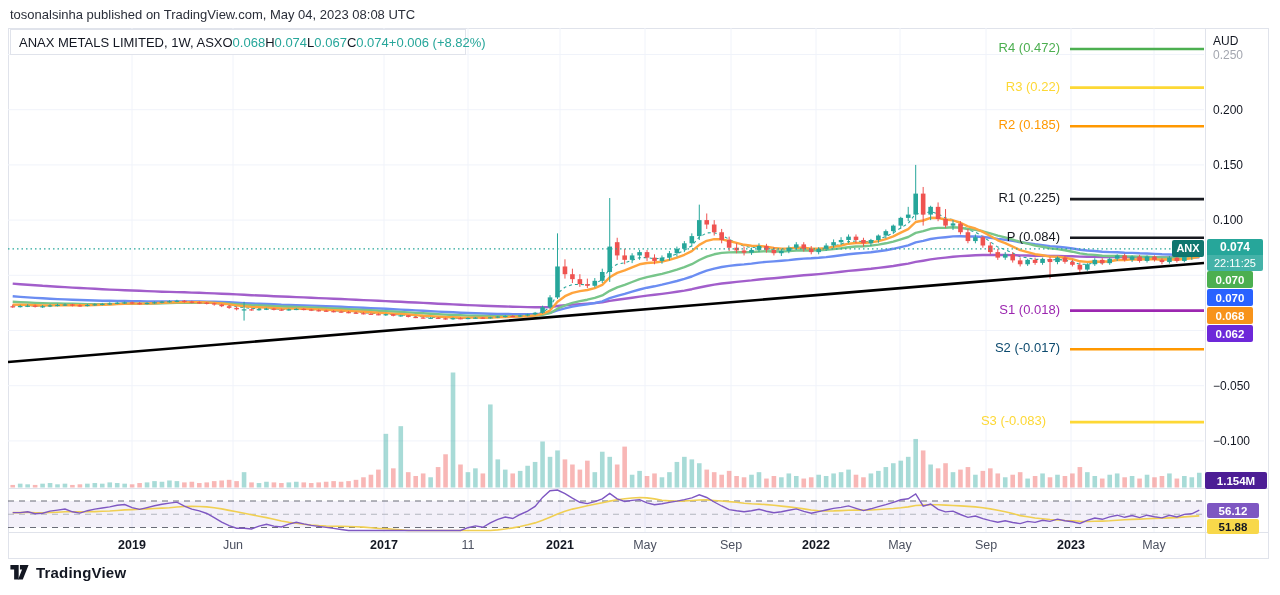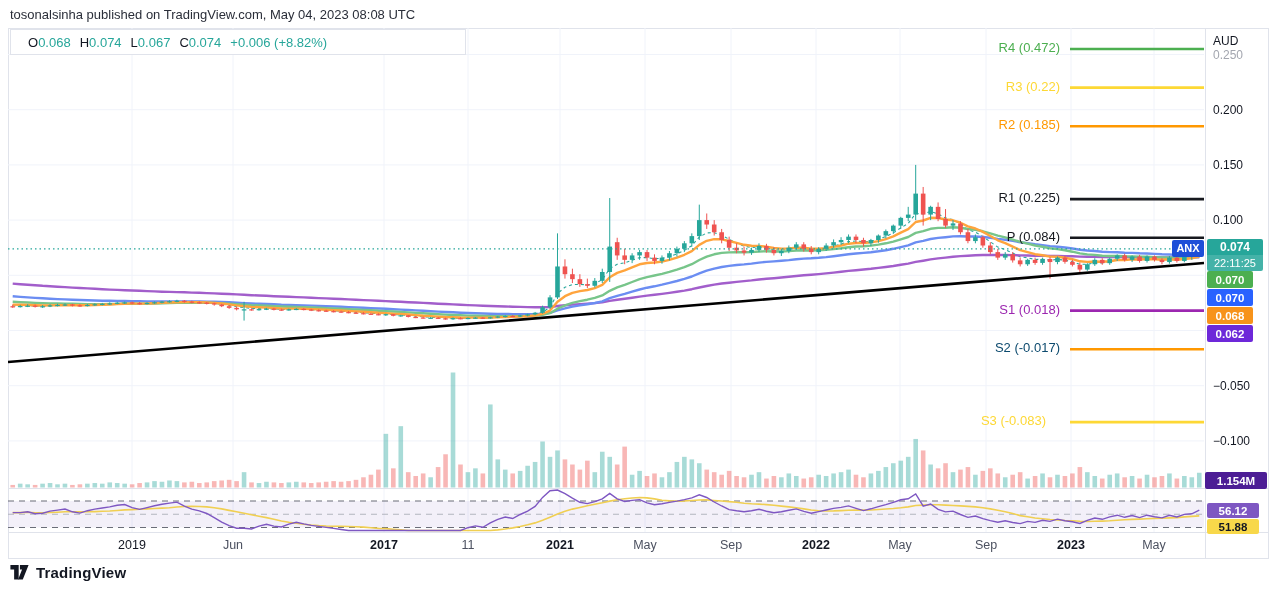--- a/index.html
+++ b/index.html
@@ -25,20 +25,21 @@
 <body>
 
 <div class="abs" id="attribution">tosonalsinha published on TradingView.com, May 04, 2023 08:08 UTC</div>
 
 <div class="abs" id="frame"></div>
 <div class="abs frame-line" style="left:1205px;top:28px;width:1px;height:531px;z-index:3;"></div>
 <div class="abs frame-line" style="left:8px;top:488px;width:1261px;height:1px;z-index:3;"></div>
 <div class="abs frame-line" style="left:8px;top:532px;width:1261px;height:1px;z-index:3;"></div>
 
 <div class="abs" id="legend-box">
+  <span class="lg-dark">ANAX METALS LIMITED, 1W, ASX</span>
     <span class="lg-gap"></span>
   <span class="lg-dark">O</span>
     <span class="lg-teal">0.068</span>
     <span class="lg-gap"></span>
   <span class="lg-dark">H</span>
     <span class="lg-teal">0.074</span>
     <span class="lg-gap"></span>
   <span class="lg-dark">L</span>
     <span class="lg-teal">0.067</span>
     <span class="lg-gap"></span>
@@ -592,33 +593,33 @@
     <div class="abs pivot-label" style="left:970px;top:228.764px;color:#16181e;">P (0.084)</div>
     <div class="abs pivot-label" style="left:970px;top:301.628px;color:#9c27b0;">S1 (0.018)</div>
     <div class="abs pivot-label" style="left:970px;top:340.26800000000003px;color:#0c4a6e;">S2 (-0.017)</div>
     <div class="abs pivot-label" style="left:956px;top:413.132px;color:#fdd835;">S3 (-0.083)</div>
     <div class="abs axis-label" style="top:47.5px;color:#a3a6af;">0.250</div>
     <div class="abs axis-label" style="top:102.69999999999999px;">0.200</div>
     <div class="abs axis-label" style="top:157.9px;">0.150</div>
     <div class="abs axis-label" style="top:213.1px;">0.100</div>
     <div class="abs axis-label" style="top:378.7px;">−0.050</div>
     <div class="abs axis-label" style="top:433.9px;">−0.100</div>
-    <div class="abs time-label" style="left:102px;top:538px;color:#131722;font-weight:400;">2019</div>
+    <div class="abs time-label" style="left:102px;top:538px;color:#131722;font-weight:700;">2019</div>
     <div class="abs time-label" style="left:203px;top:538px;color:#4c5160;font-weight:400;">Jun</div>
     <div class="abs time-label" style="left:354px;top:538px;color:#131722;font-weight:600;">2017</div>
     <div class="abs time-label" style="left:438px;top:538px;color:#4c5160;font-weight:400;">11</div>
     <div class="abs time-label" style="left:530px;top:538px;color:#131722;font-weight:600;">2021</div>
     <div class="abs time-label" style="left:615px;top:538px;color:#4c5160;font-weight:400;">May</div>
     <div class="abs time-label" style="left:701px;top:538px;color:#4c5160;font-weight:400;">Sep</div>
     <div class="abs time-label" style="left:786px;top:538px;color:#131722;font-weight:600;">2022</div>
     <div class="abs time-label" style="left:870px;top:538px;color:#4c5160;font-weight:400;">May</div>
     <div class="abs time-label" style="left:956px;top:538px;color:#4c5160;font-weight:400;">Sep</div>
     <div class="abs time-label" style="left:1041px;top:538px;color:#131722;font-weight:600;">2023</div>
     <div class="abs time-label" style="left:1124px;top:538px;color:#4c5160;font-weight:400;">May</div>
-    <div class="abs badge" style="left:1172px;top:239.804px;width:32px;height:17px;background:#1d4ed8;font-size:11px;">ANX</div>
+    <div class="abs badge" style="left:1172px;top:239.804px;width:32px;height:17px;background:#0f766e;font-size:11px;">ANX</div>
     <div class="abs badge" style="left:1207px;top:238.804px;width:56px;height:32px;background:#26a69a;flex-direction:column;font-size:12px;line-height:16px;">
       <div>0.074</div>
       <div style="font-weight: normal; font-size: 11px; background: rgba(255, 255, 255, 0.14); width: 100%; text-align: center;">22:11:25</div>
     </div>
     <div class="abs badge" style="left:1207px;top:271px;width:46px;height:17px;background:#4caf50;font-size:11.5px;">0.070</div>
     <div class="abs badge" style="left:1207px;top:289px;width:46px;height:17px;background:#2962ff;font-size:11.5px;">0.070</div>
     <div class="abs badge" style="left:1207px;top:307px;width:46px;height:17px;background:#f7931b;font-size:11.5px;">0.068</div>
     <div class="abs badge" style="left:1207px;top:325px;width:46px;height:17px;background:#6d28d9;font-size:11.5px;">0.062</div>
     <div class="abs badge" style="left:1205px;top:472px;width:62px;height:17px;background:#4c1d95;font-size:11.5px;">1.154M</div>
     <div class="abs badge" style="left:1207px;top:503px;width:52px;height:15px;background:#7e57c2;font-size:11.5px;color:#ffffff;">56.12</div>

